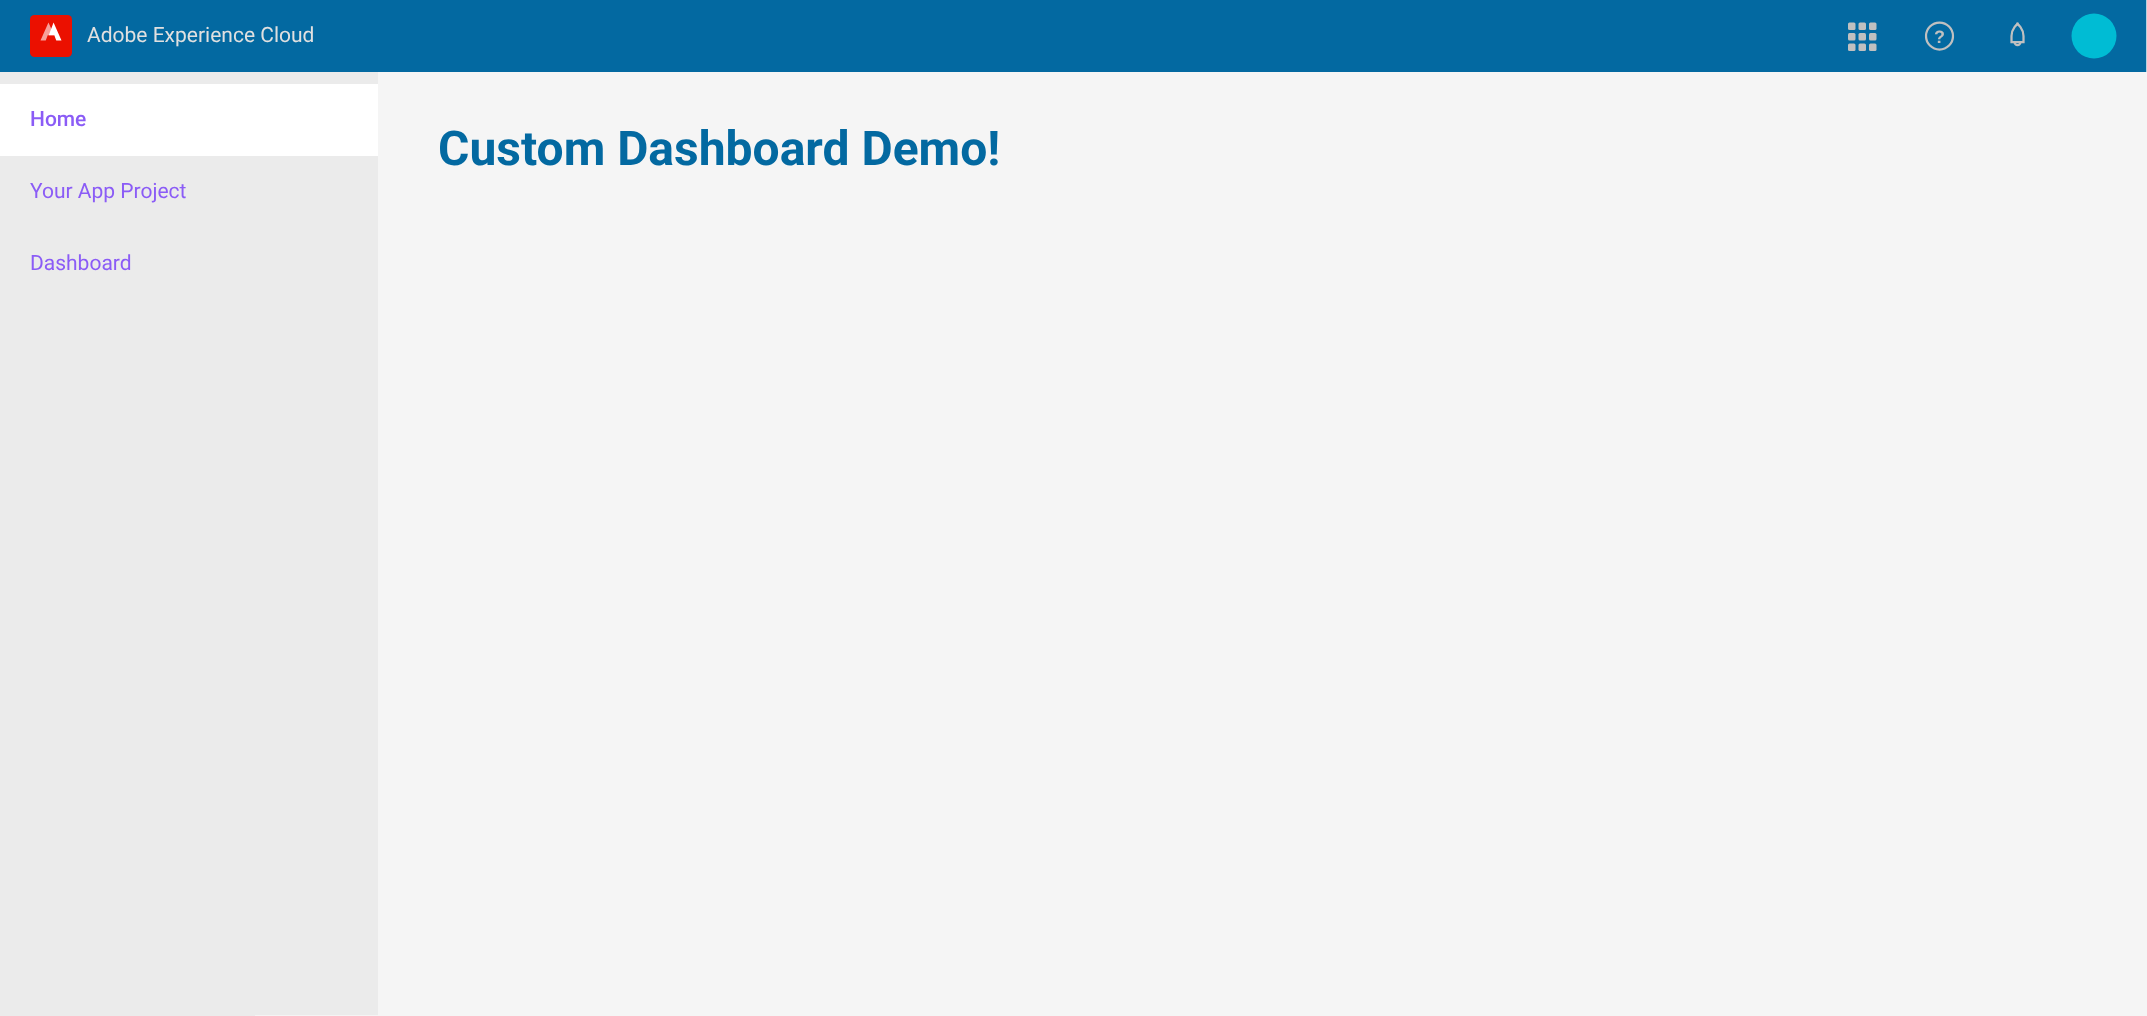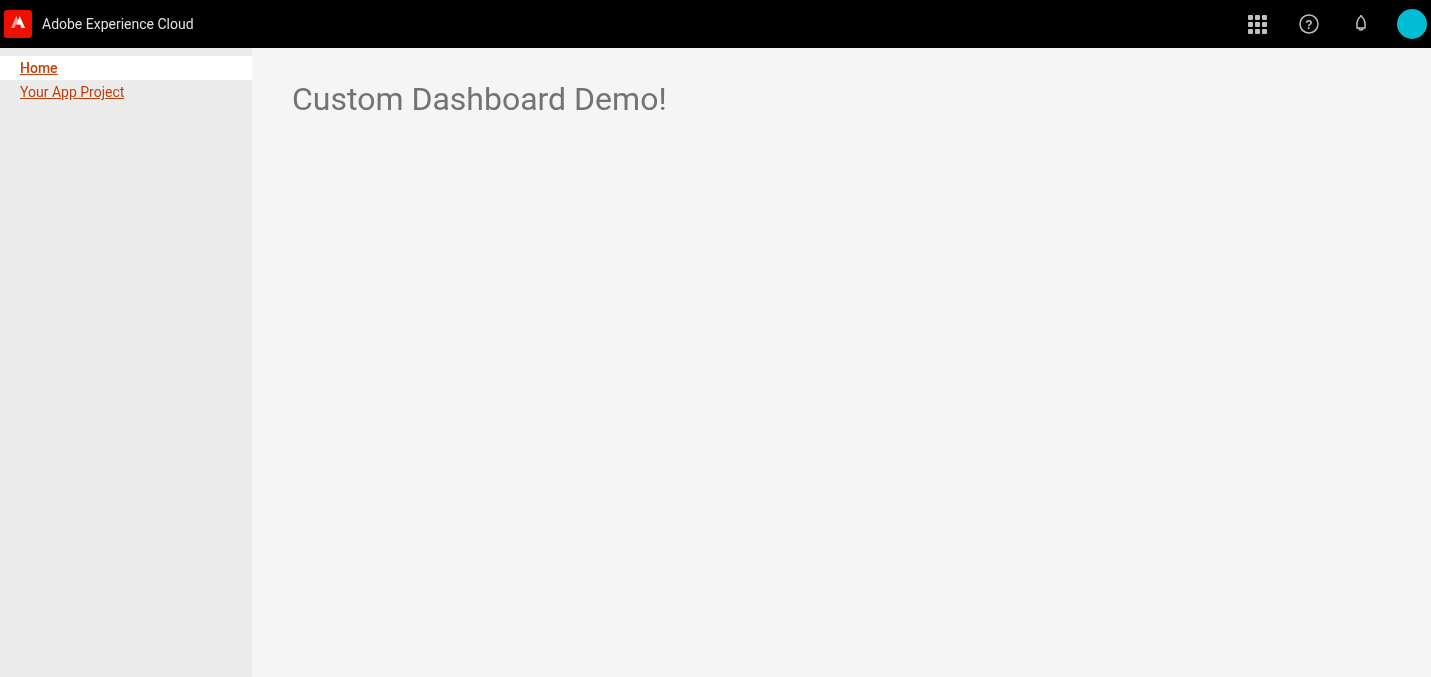--- a/index.html
+++ b/index.html
@@ -15,24 +15,24 @@
       overflow: hidden;
       display: flex;
       flex-direction: column;
       background: #f5f5f5;
     }
 
     
     .topbar {
       width: 100%;
       height: 48px;
-      background: #000000;
-      display: flex;
-      align-items: center;
-      padding: 0 4px;
+      background: #0369a1;
+      display: flex;
+      align-items: center;
+      padding: 0 20px;
       flex-shrink: 0;
     }
 
     .topbar-brand {
       display: flex;
       align-items: center;
       gap: 10px;
       flex: 1;
     }
 
@@ -114,45 +114,44 @@
 
     
     .sidebar {
       width: 252px;
       background: #ebebeb;
       flex-shrink: 0;
       padding-top: 8px;
     }
 
     .sidebar-item {
-      padding: 4px 20px;
+      padding: 16px 20px;
       font-size: 14px;
-      color: #c2410c;
+      color: #8b5cf6;
       cursor: pointer;
       display: block;
-      text-decoration: underline;
     }
 
     .sidebar-item.active {
       background: #ffffff;
       font-weight: 500;
     }
 
     
     .content {
       flex: 1;
       background: #f5f5f5;
       padding: 32px 40px;
       overflow: auto;
     }
 
     .page-title {
       font-size: 32px;
-      font-weight: 400;
-      color: #737373;
+      font-weight: 700;
+      color: #0369a1;
     }
   </style>
 </head>
 <body>
 
 <nav class="topbar">
   <div class="topbar-brand">
     <div class="adobe-logo">
       <span class="adobe-logo-inner">
         <svg width="18" height="18" viewBox="0 0 18 18" fill="none" xmlns="http://www.w3.org/2000/svg">
@@ -196,18 +195,19 @@
 
     <div class="avatar"></div>
   </div>
 </nav>
 
 <div class="main-layout">
 
   <aside class="sidebar">
     <a class="sidebar-item active">Home</a>
     <a class="sidebar-item">Your App Project</a>
+    <a class="sidebar-item">Dashboard</a>
   </aside>
 
   <main class="content">
     <h1 class="page-title">Custom Dashboard Demo!</h1>
   </main>
 </div>
 
 </body></html>

